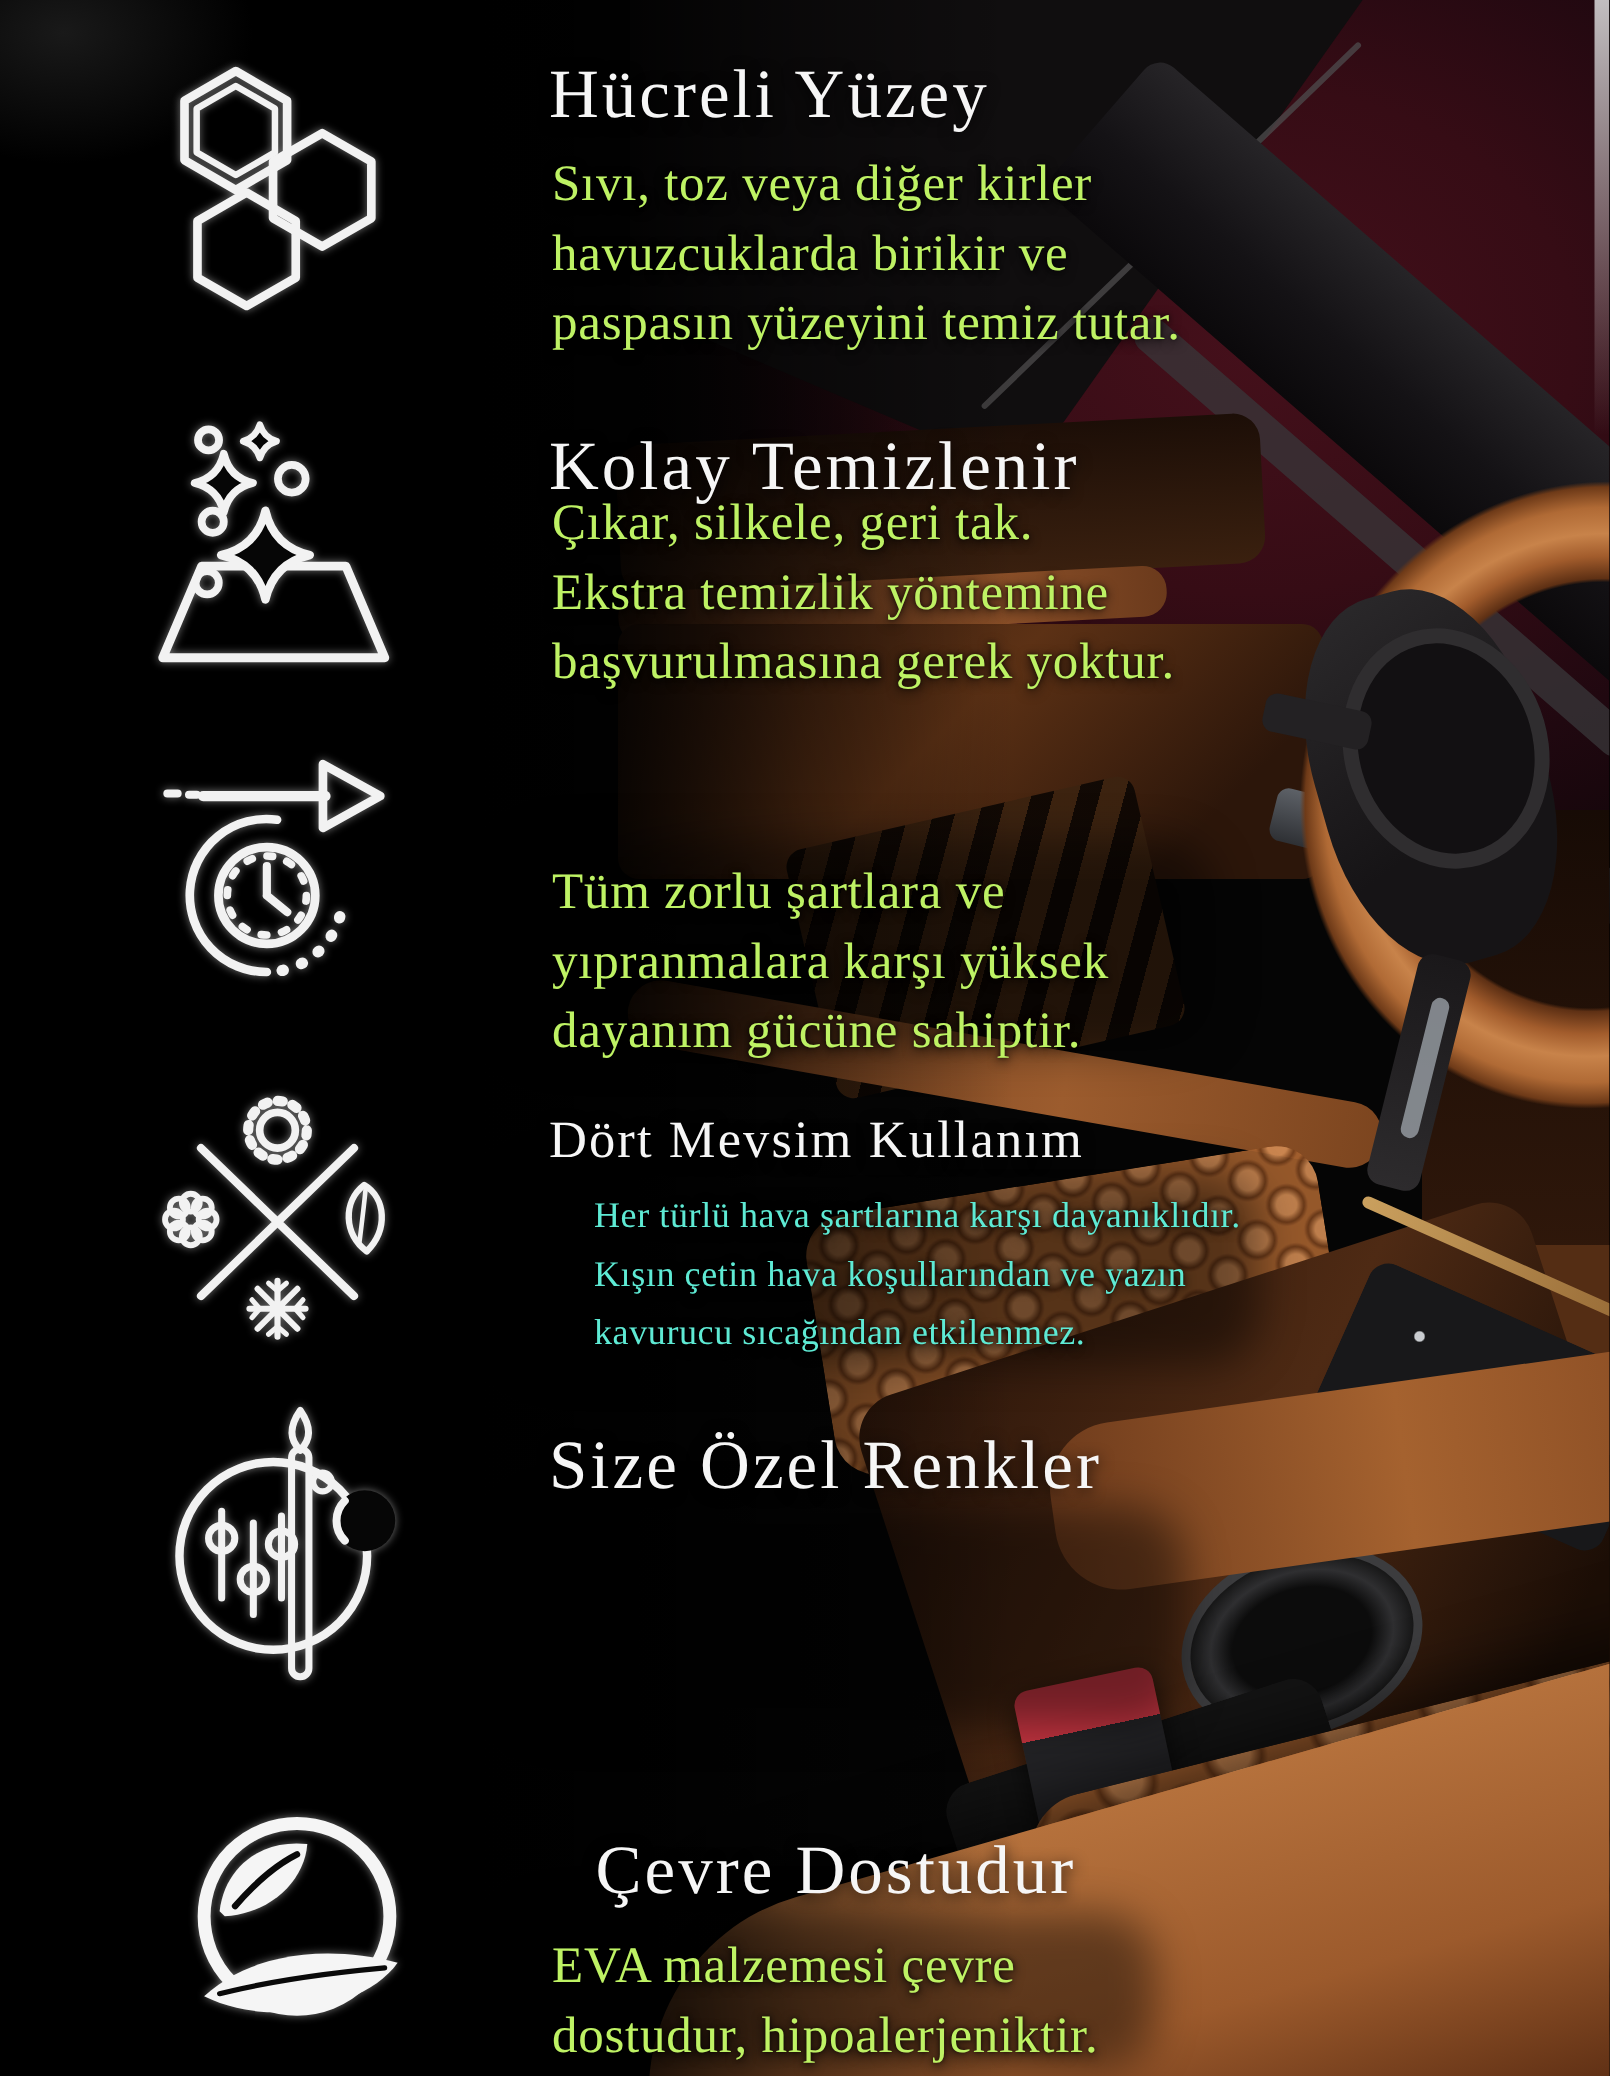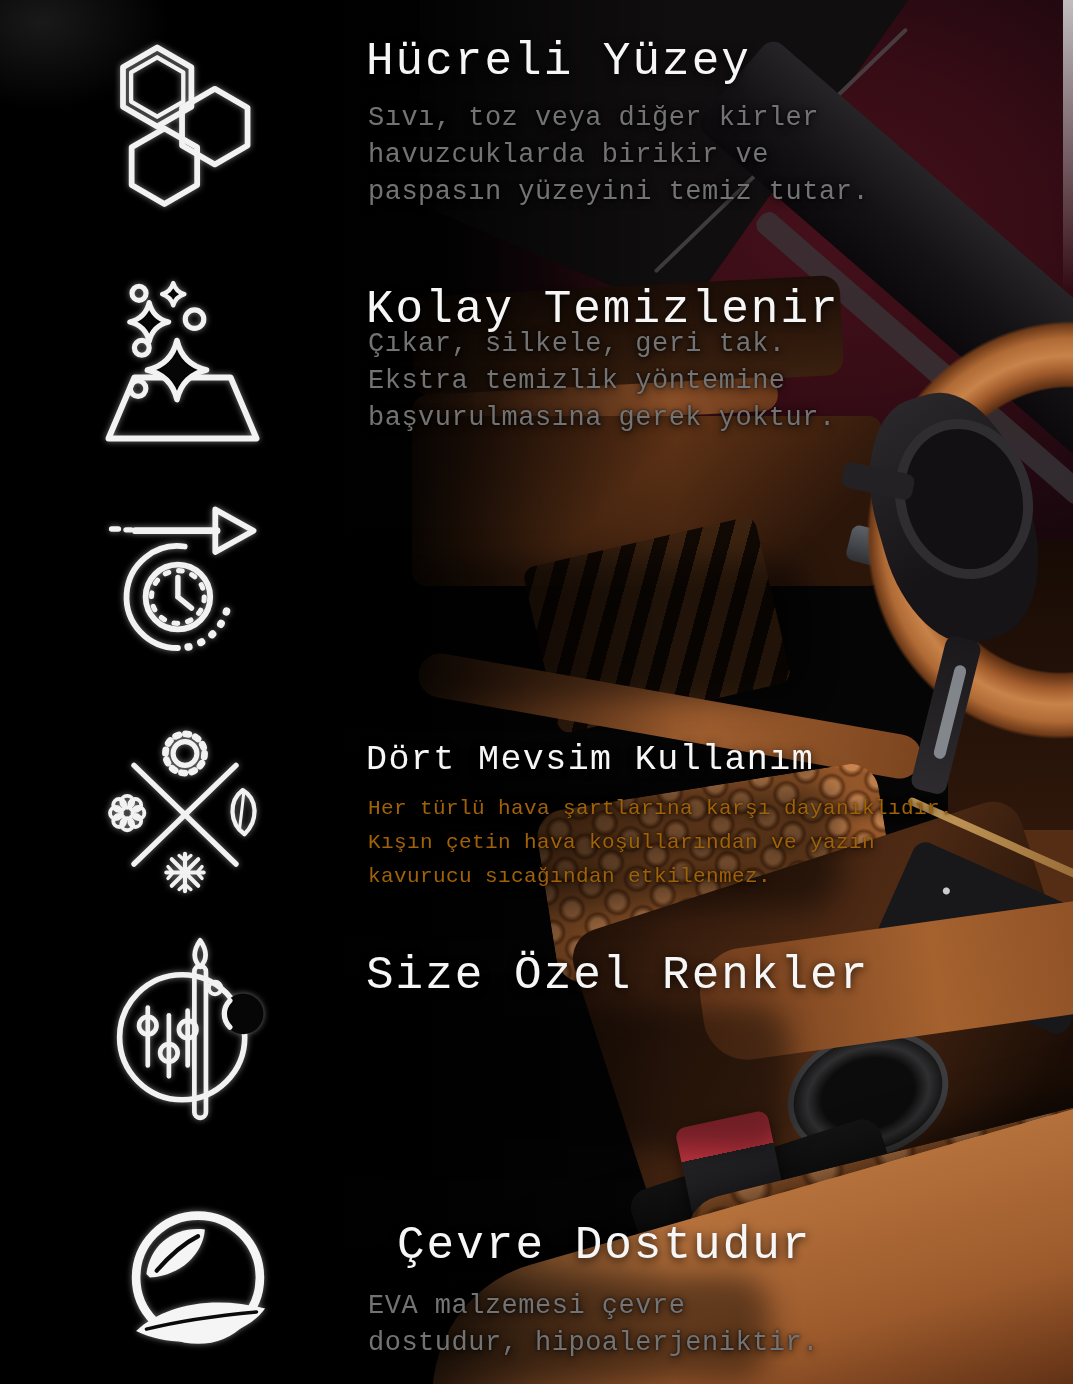--- a/index.html
+++ b/index.html
@@ -1,19 +1,19 @@
 <!DOCTYPE html>
 <html><head>
 <meta charset="utf-8">
 <style>
   html,body{margin:0;padding:0;background:#000;}
   .canvas{
     position:relative;width:1073px;height:1384px;overflow:hidden;
     background:#050505;
-    font-family:Liberation Mono, monospace;
+    font-family:Liberation Serif, serif;
   }
   
   .photo{position:absolute;inset:0;overflow:hidden;}
   .layer{position:absolute;}
   .wall{
     left:430px;top:0;width:650px;height:540px;
     background:
       linear-gradient(90deg, rgba(5,5,5,1) 0%, rgba(5,5,5,0) 34%),
       radial-gradient(ellipse at 62% 42%, #45101b 0%, #360c15 38%, #200810 68%, #0d0507 100%);
   }
@@ -173,26 +173,26 @@
   }
   
   .feature{position:absolute;left:0;top:0;width:100%;height:100%;pointer-events:none;z-index:10;}
   .f-icon{position:absolute;}
   .f-icon svg{display:block;filter:drop-shadow(0 0 3px rgba(255,255,255,.45));}
   .f-title{
     position:absolute;left:366px;color:#f6f6f6;font-size:46px;letter-spacing:2px;
     white-space:nowrap;text-shadow:0 2px 10px rgba(0,0,0,.9);
   }
   .f-body{
-    position:absolute;left:368px;color:#737373;font-size:27px;line-height:1.37;
+    position:absolute;left:368px;color:#bef264;font-size:34px;line-height:1.37;
     letter-spacing:.5px;white-space:pre-line;
     text-shadow:0 2px 8px rgba(0,0,0,.95), 0 0 3px rgba(0,0,0,.7);
   }
   .f-title.small{font-size:35px;letter-spacing:1.4px;}
-  .f-body.small{font-size:21px;line-height:1.62;letter-spacing:.4px;color:#a16207;}
+  .f-body.small{font-size:24px;line-height:1.62;letter-spacing:.4px;color:#5eead4;margin-left:28px;}
   .scrim{
     position:absolute;background:rgba(0,0,0,.42);filter:blur(14px);border-radius:36px;z-index:9;
   }
 </style>
 </head>
 <body>
 
 <div class="canvas">
 
   <div class="photo">
@@ -275,20 +275,23 @@
         <path d="M8,20 h4 M16.5,20.5 h3" stroke-width="3.2"></path>
         <path d="M22,21 H70" stroke-width="4"></path>
         <path d="M69,8.5 L91.5,21 L69,33.5 Z"></path>
         <path d="M51,30.3 A30 30 0 1 0 47,90"></path>
         <path d="M53,89.4 A30 30 0 0 0 76.5,64" stroke-width="4.4" stroke-dasharray="0.5 7.5"></path>
         <circle cx="47" cy="60" r="19"></circle>
         <circle cx="47" cy="60" r="15.5" stroke-width="3" stroke-dasharray="2.2 5.91"></circle>
         <path d="M47,60 V48.5 M47,60 L55,66.5" stroke-width="3.2"></path>
       </svg>
     </div>
+    <div class="f-body" style="top:572px;">Tüm zorlu şartlara ve
+yıpranmalara karşı yüksek
+dayanım gücüne sahiptir.</div>
   </div>
 
   <div class="feature">
     <div class="f-icon" style="left:100px;top:728px;">
       <svg width="170" height="170" viewBox="0 0 100 100" fill="none" stroke="#f2f2f2" stroke-width="3" stroke-linecap="round" stroke-linejoin="round">
         <path d="M20,22 L80,80 M80,22 L20,80" stroke-width="3.2"></path>
         <circle cx="50" cy="15" r="7"></circle>
         <circle cx="50" cy="15" r="11.5" stroke-width="4" stroke-dasharray="2 4.02"></circle>
         <g stroke-width="2.3">
           <circle cx="22.6" cy="50" r="3.5"></circle>

